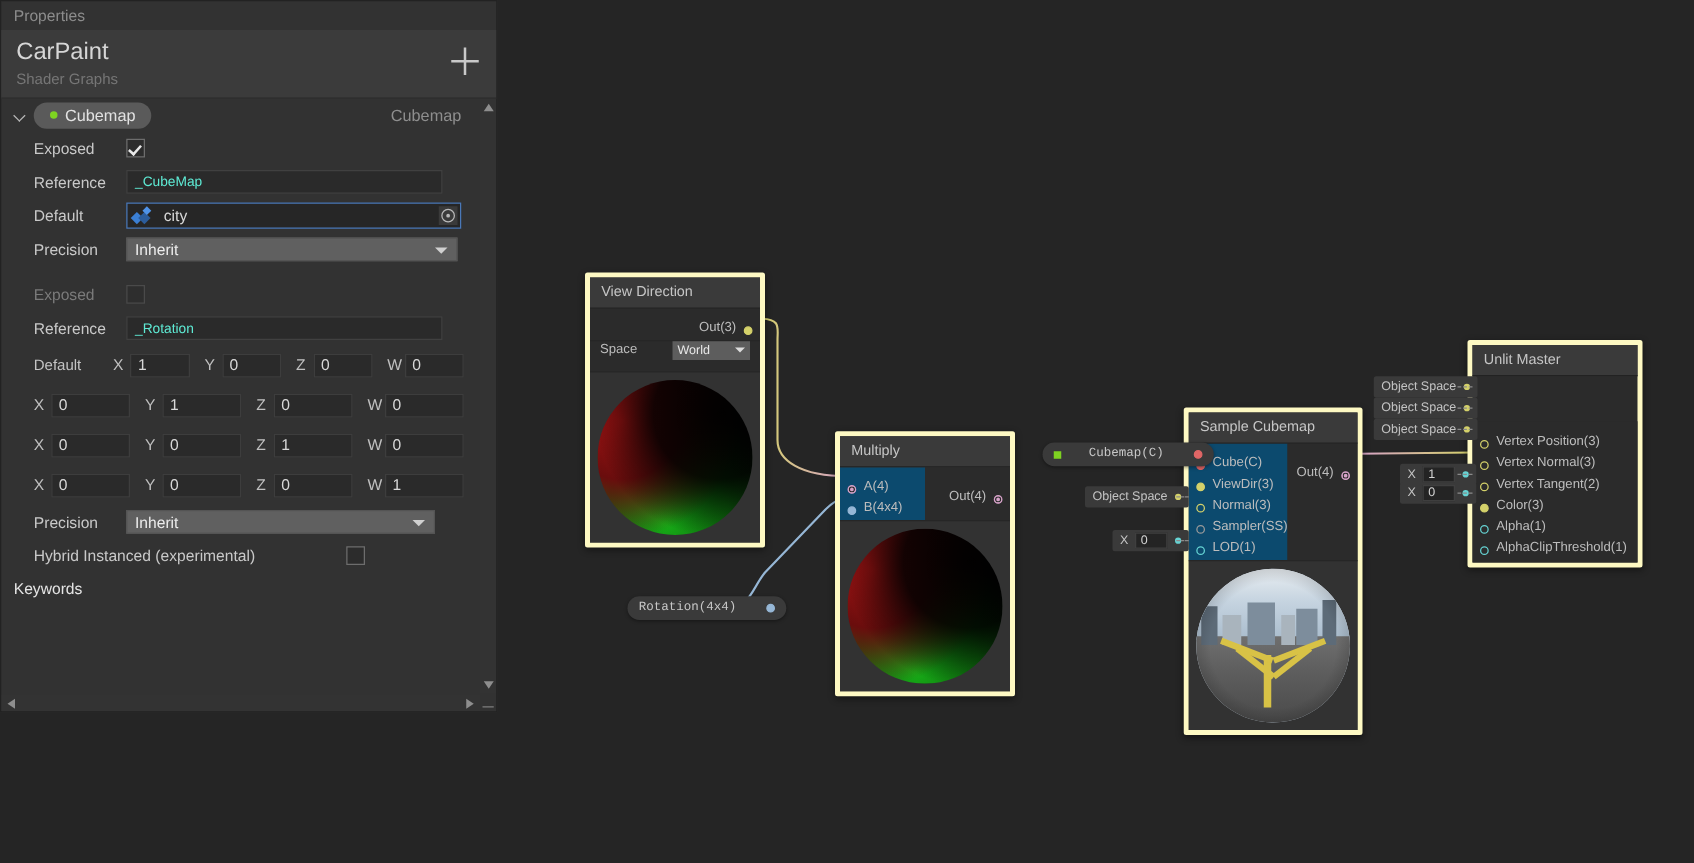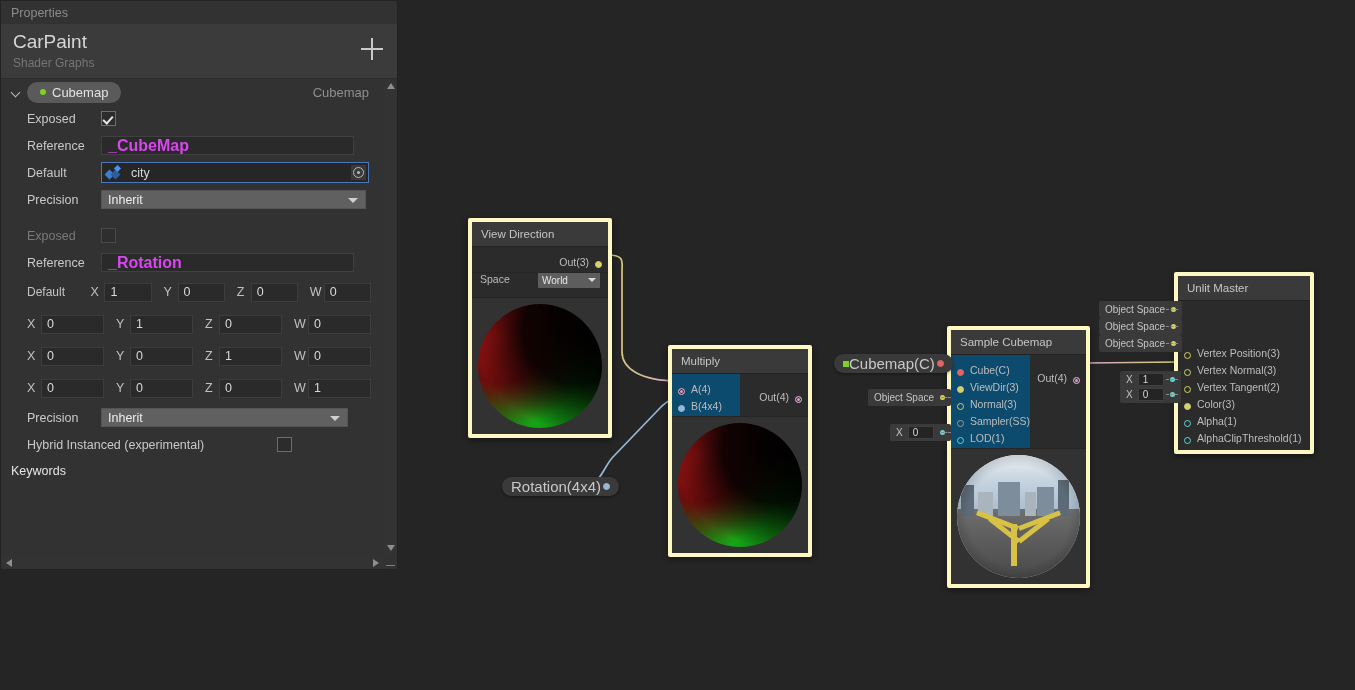--- a/index.html
+++ b/index.html
@@ -71,22 +71,22 @@
     width:15px;height:15px;border:1px solid #6d6d6d;background:#2c2c2c;
     position:relative;box-sizing:border-box;cursor:pointer;
   }
   .chk.on:after{
     content:"";position:absolute;left:3px;top:2px;width:4px;height:8px;
     border-right:2px solid #e8e8e8;border-bottom:2px solid #e8e8e8;transform:rotate(42deg);
   }
   .chk.dim{border-color:#4a4a4a;background:#2e2e2e;}
   .textfield{
     height:19px;background:#2a2a2a;border:1px solid #404040;box-sizing:border-box;
-    display:flex;align-items:center;padding:0 6px;color:#d946ef;
-    font-size:16px;font-weight:bold;
+    display:flex;align-items:center;padding:0 6px;color:#5eead4;
+    font-size:11px;font-weight:normal;
   }
   .objfield{
     height:21px;background:#262626;border:1px solid #4a78b8;box-sizing:border-box;
     display:flex;align-items:center;padding:0 2px 0 4px;color:#d8d8d8;font-size:12.5px;
     position:relative;
   }
   .cubeicon{width:18px;height:16px;position:relative;flex:none;margin-right:7px;}
   .cubeicon i{position:absolute;display:block;background:#3b7fd4;}
   .cubeicon i.a{width:7px;height:7px;left:0px;top:6px;transform:rotate(45deg);}
   .cubeicon i.b{width:7px;height:7px;left:6px;top:6px;transform:rotate(45deg);background:#2c5d9c;}
@@ -206,24 +206,25 @@
   .cp-b{position:absolute;background:#7d8d9c;}
   .cp-b.d{background:#5d6b78;}
   .cp-b.l{background:#a9b4bd;}
   .cp-mark{position:absolute;background:#d8c246;}
   .cube-prev:after{
     content:"";position:absolute;inset:0;border-radius:50%;
     background:radial-gradient(circle at 50% 50%, rgba(0,0,0,0) 58%, rgba(0,0,0,.45) 100%);
   }
   
   .tok{
-    position:absolute;display:inline-flex;align-items:center;gap:0;
+    position:absolute;display:inline-flex;align-items:center;gap:22px;
     background:#3a3a3a;border-radius:11px;height:19px;padding:0 9px;
-    font-size:15px;color:#c8c8c8;box-sizing:border-box;
+    font-size:10px;color:#c8c8c8;box-sizing:border-box;
     box-shadow:0 1px 3px rgba(0,0,0,.4);
+    font-family:Liberation Mono, monospace;
   }
   .tok .sq{width:6px;height:6px;background:#7ed321;display:block;flex:none;}
   .chip{
     position:absolute;display:flex;align-items:center;height:17px;
     background:#3a3a3a;font-size:10px;color:#c4c4c4;padding:0 6px;box-sizing:border-box;
     border-radius:2px;
   }
   .chip .cv{
     background:#242424;border:1px solid #3f3f3f;height:13px;min-width:26px;
     display:flex;align-items:center;padding:0 4px;margin-left:5px;color:#d4d4d4;

